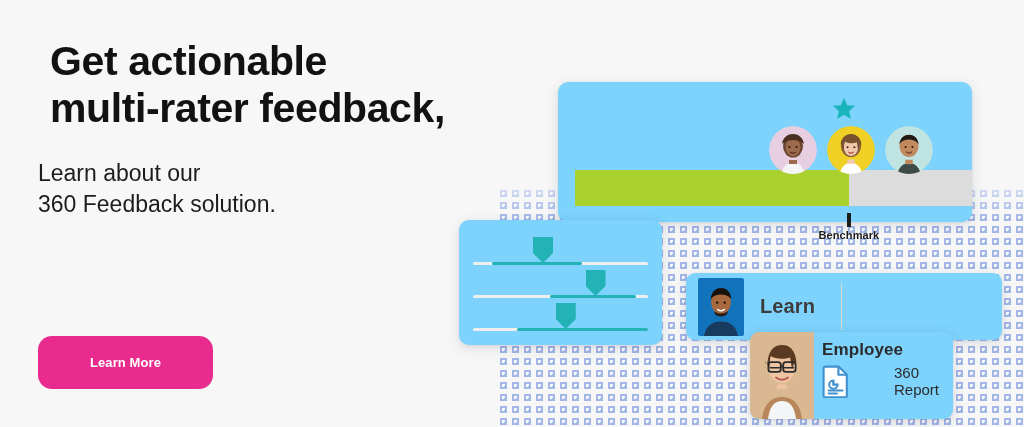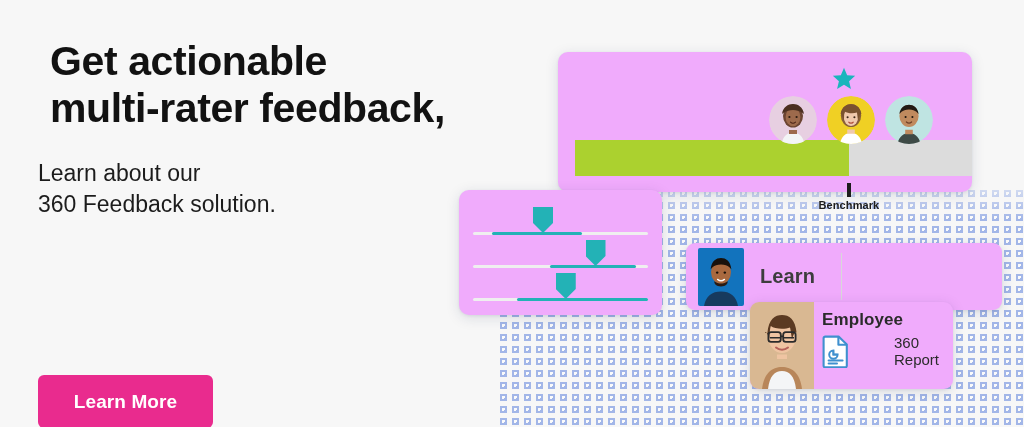--- a/index.html
+++ b/index.html
@@ -19,26 +19,25 @@
     letter-spacing:-0.4px;margin:12px;
   }
   .headline .hl-line{display:block;white-space:nowrap;}
   .subcopy{
     margin:26px 0 0 0;font-size:23px;line-height:31px;color:#1c1c1c;font-weight:400;
   }
   .subcopy .sub-line{display:block;}
   .cta{
     position:absolute;left:38px;top:336px;
     width:175px;height:53px;
-    background:#e92b8e;border:none;border-radius:6px;
-    color:#ffffff;font-size:19px;font-weight:600;
+    background:#e92b8e;border:none;border-radius:14px;
+    color:#ffffff;font-size:13px;font-weight:600;
     font-family:"Liberation Sans", sans-serif;
     cursor:pointer;display:flex;align-items:center;justify-content:center;
     letter-spacing:0.1px;
-    margin-top:39px;
   }
 
   
   .pattern{
     position:absolute;left:500px;top:190px;width:524px;height:237px;
     background-image:
       radial-gradient(circle 1.6px at 3.2px 3.2px, #ffffff 0 1.6px, transparent 1.7px),
       linear-gradient(#6f8fe0,#6f8fe0);
     background-size:12px 12px;
     -webkit-mask-image:
@@ -52,22 +51,23 @@
     opacity:.62;
   }
   .pattern-fade{
     position:absolute;left:500px;top:190px;width:524px;height:237px;
     background:linear-gradient(to bottom, rgba(247,247,247,.55) 0, rgba(247,247,247,0) 30px);
     pointer-events:none;
   }
 
   
   .card{
-    position:absolute;background:#f0abfc;border-radius:10px;
+    position:absolute;background:#7dd3fc;border-radius:10px;
     box-shadow:0 3px 14px rgba(25,40,80,.13), 0 1px 3px rgba(25,40,80,.08);
+    margin-top:30px;
   }
 
   
   #benchmark-card{left:558px;top:52px;width:414px;height:140px;border-radius:10px;}
   .bm-track{
     position:absolute;left:17px;top:88px;width:397px;height:36px;background:#dcdcdc;
   }
   .bm-fill{position:absolute;left:0;top:0;height:36px;background:#abd12f;}
   .bm-tick{
     position:absolute;width:4px;height:14px;background:#1c1c1c;top:131px;

